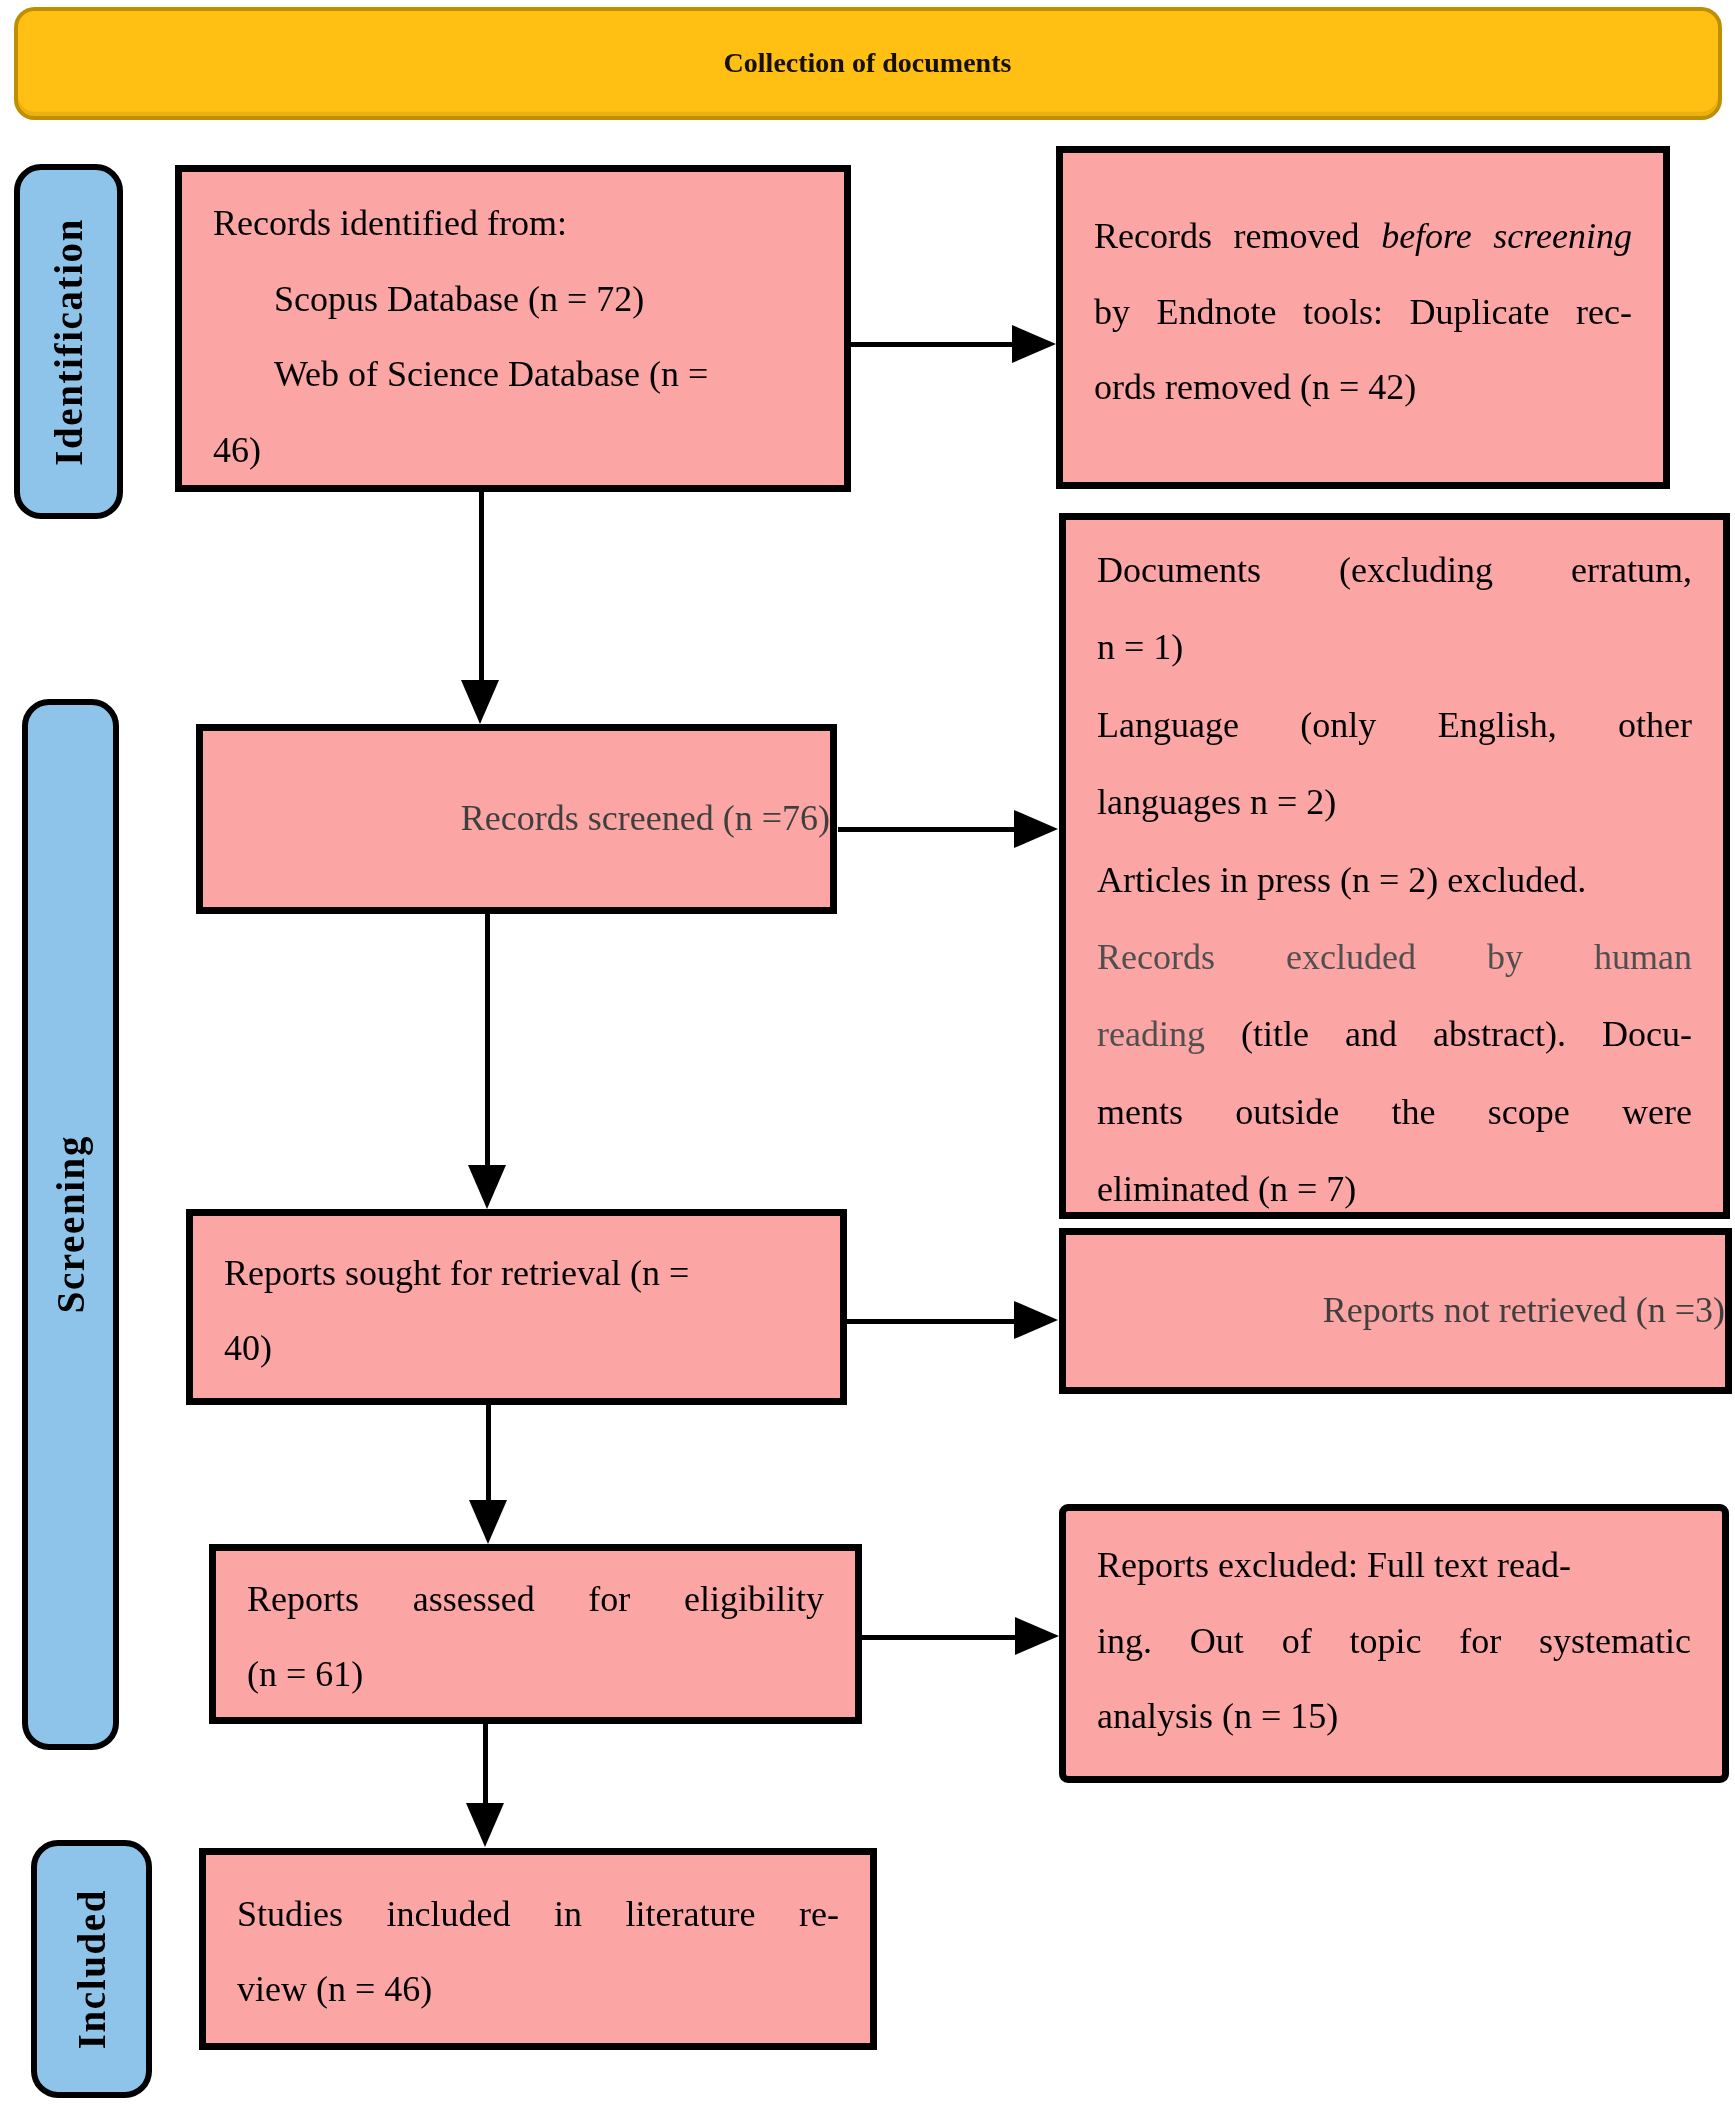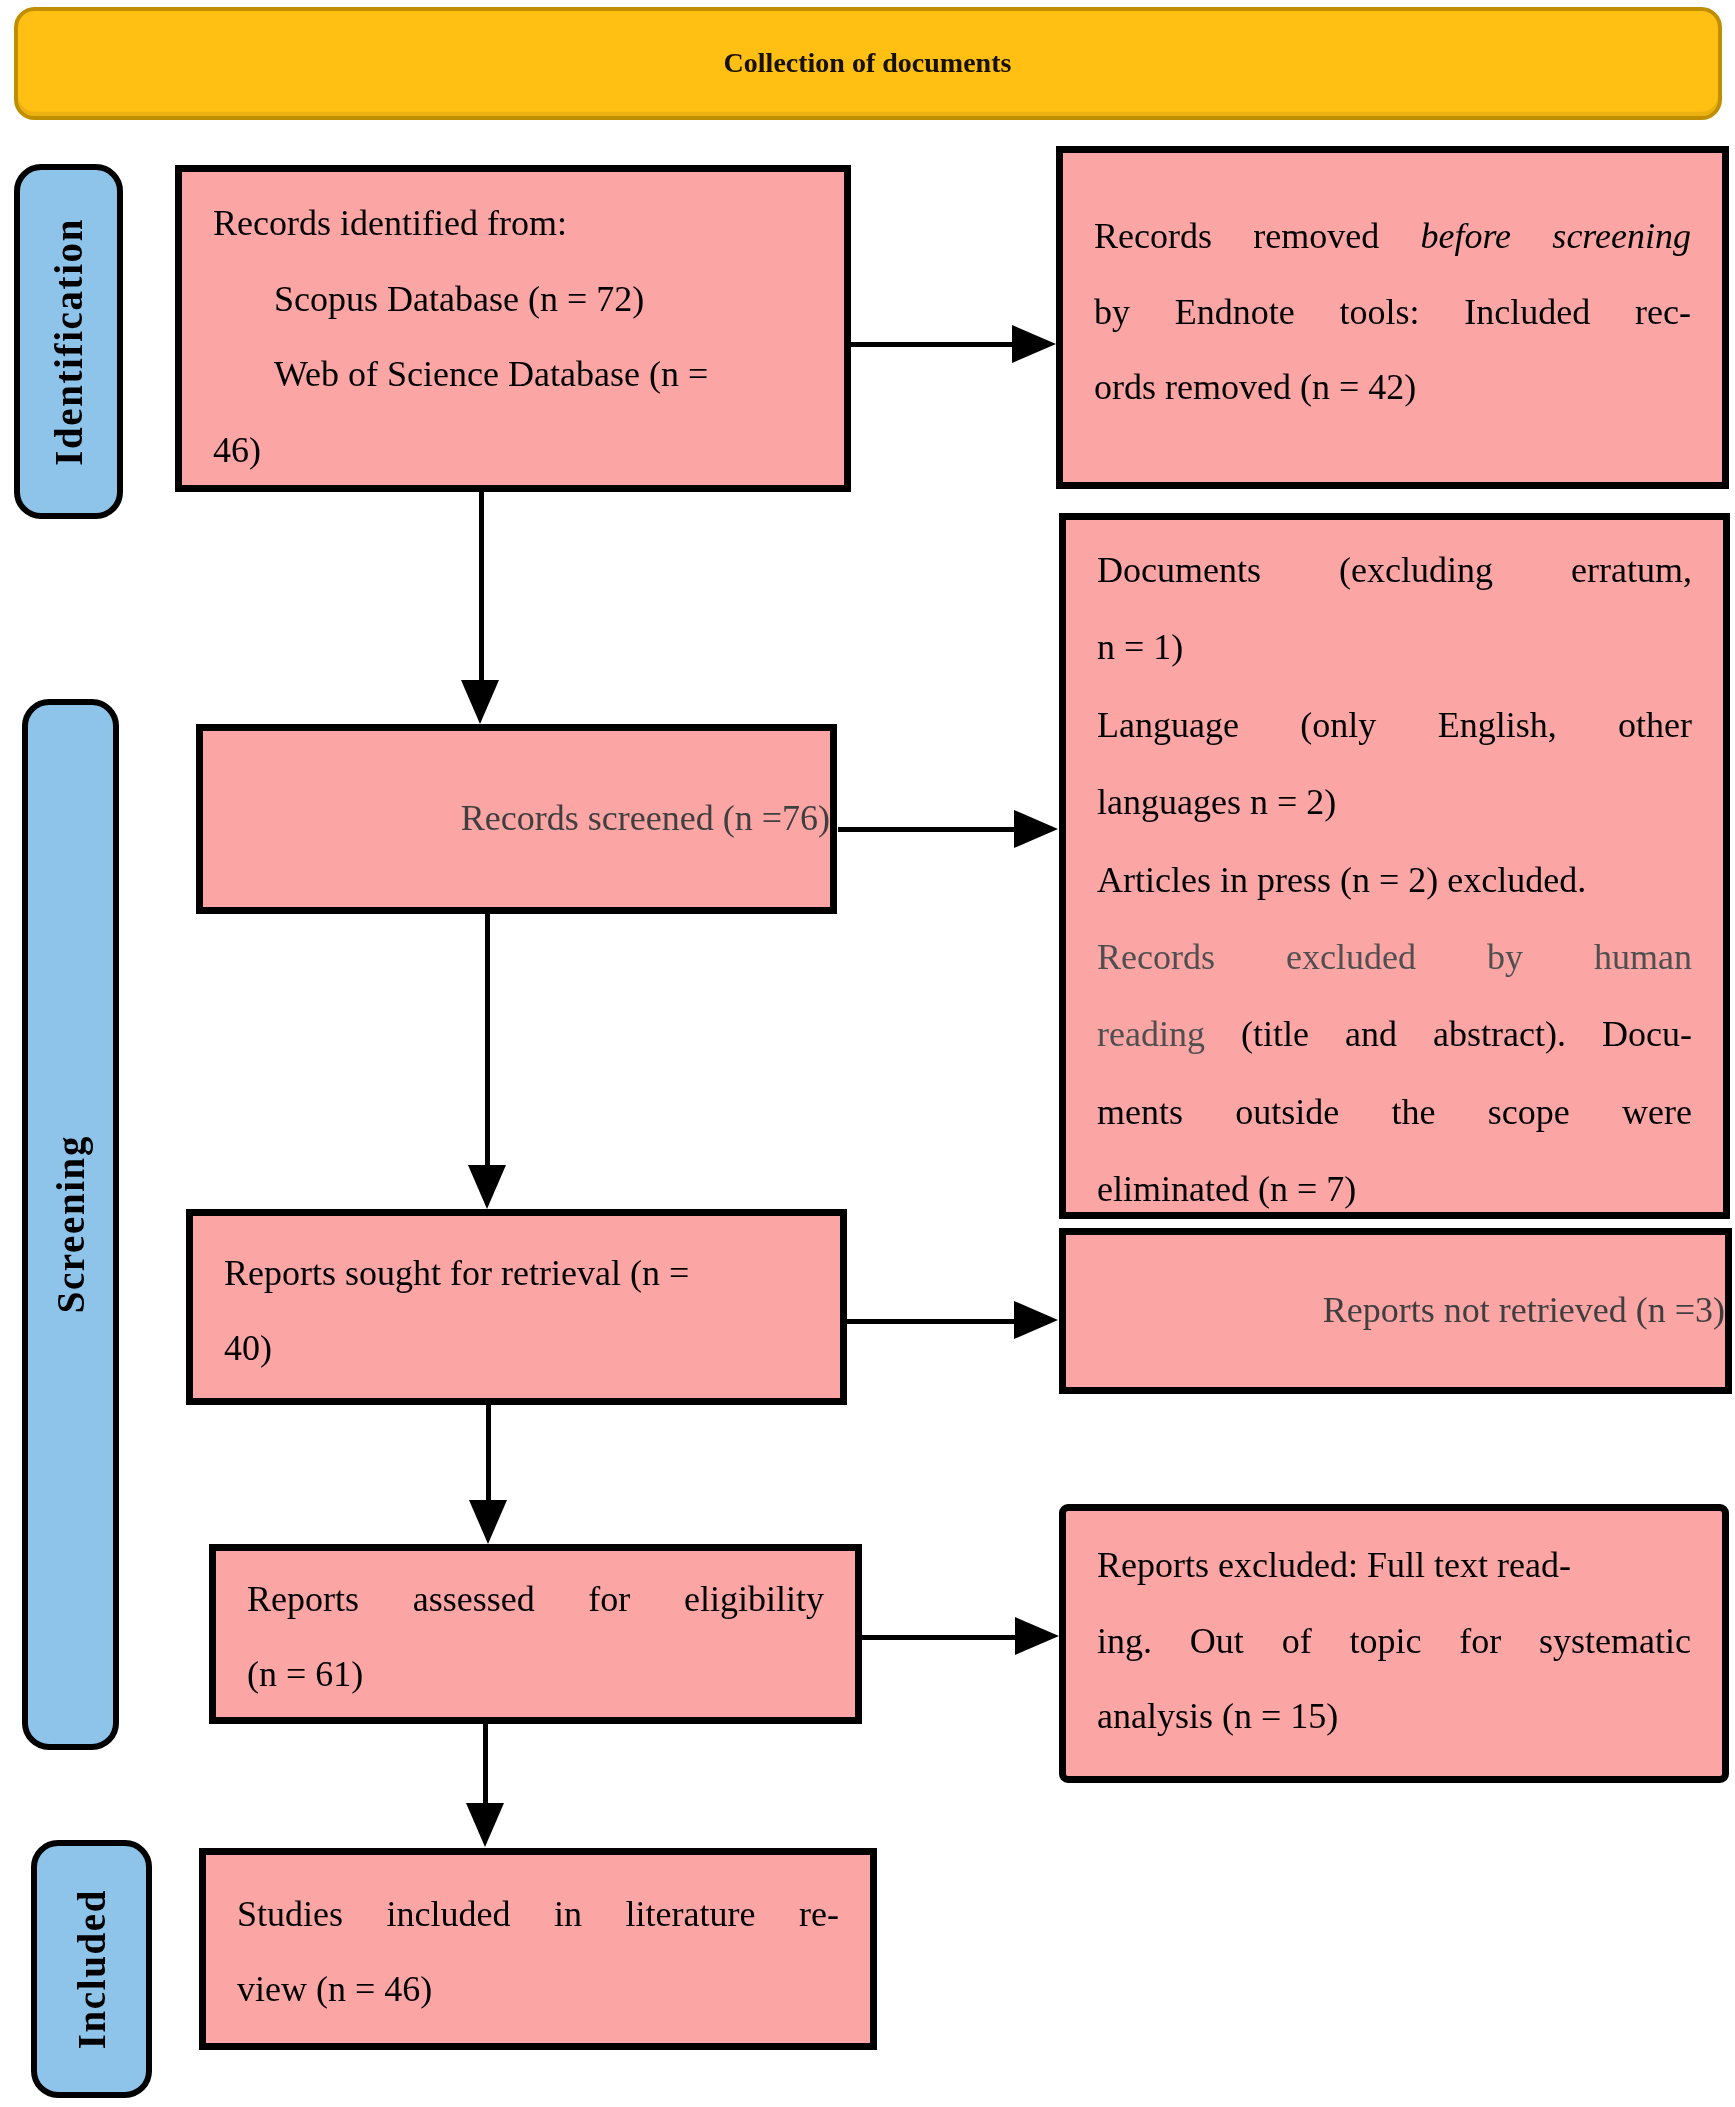--- a/index.html
+++ b/index.html
@@ -72,23 +72,23 @@
     <span class="vtext">Included</span>
   </div>
 
   <div class="box" style="left:175px;top:165px;width:676px;height:327px;padding:14px 31px 0 31px;">
     <div class="line">Records identified from:</div>
     <div class="line indent">Scopus Database (n = 72)</div>
     <div class="line indent">Web of Science Database (n =</div>
     <div class="line">46)</div>
   </div>
 
-  <div class="box" style="left:1056px;top:146px;width:673px;height:343px;padding:46px 31px 0 31px;">
+  <div class="box" style="left:1056px;top:146px;width:614px;height:343px;padding:46px 31px 0 31px;">
     <div class="line just"><span>Records removed </span><i>before screening</i></div>
-    <div class="line just">by Endnote tools: Included rec-</div>
+    <div class="line just">by Endnote tools: Duplicate rec-</div>
     <div class="line">ords removed (n = 42)</div>
   </div>
 
   <div class="box vcenter" style="left:196px;top:724px;width:641px;height:190px;padding-left:35px;">
     <div class="line gray">Records screened (n =76)</div>
   </div>
 
   <div class="box" style="left:1059px;top:513px;width:671px;height:706px;padding:12px 31px 0 31px;line-height:2.15;">
     <div class="line just">Documents (excluding erratum,</div>
     <div class="line">n = 1)</div>

